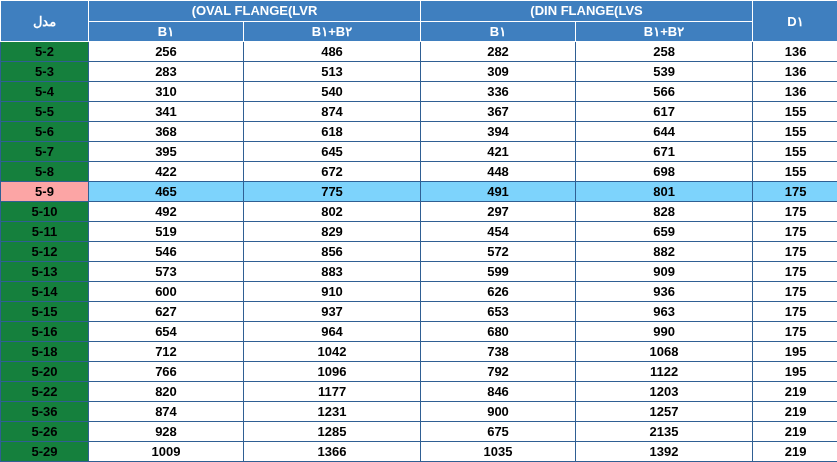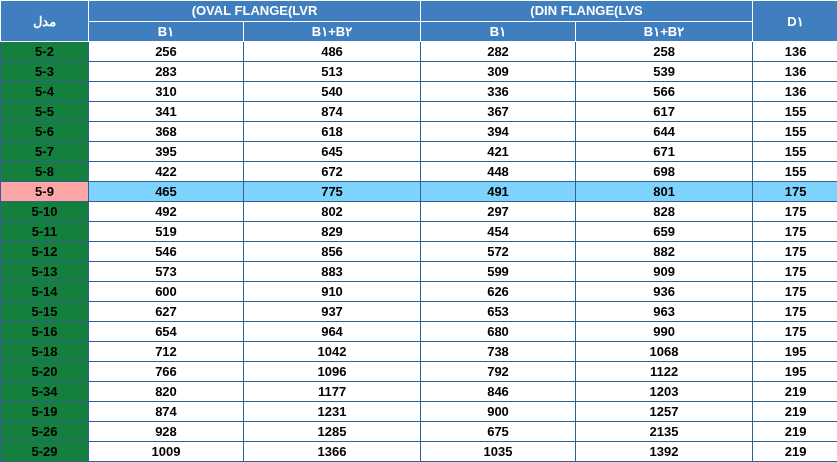--- a/index.html
+++ b/index.html
@@ -233,29 +233,29 @@
         </tr>
         <tr>
           <td class="model">5-20</td>
           <td>766</td>
           <td>1096</td>
           <td>792</td>
           <td>1122</td>
           <td>195</td>
         </tr>
         <tr>
-          <td class="model">5-34</td>
+          <td class="model">5-22</td>
           <td>820</td>
           <td>1177</td>
           <td>846</td>
           <td>1203</td>
           <td>219</td>
         </tr>
         <tr>
-          <td class="model">5-19</td>
+          <td class="model">5-36</td>
           <td>874</td>
           <td>1231</td>
           <td>900</td>
           <td>1257</td>
           <td>219</td>
         </tr>
         <tr>
           <td class="model">5-26</td>
           <td>928</td>
           <td>1285</td>

